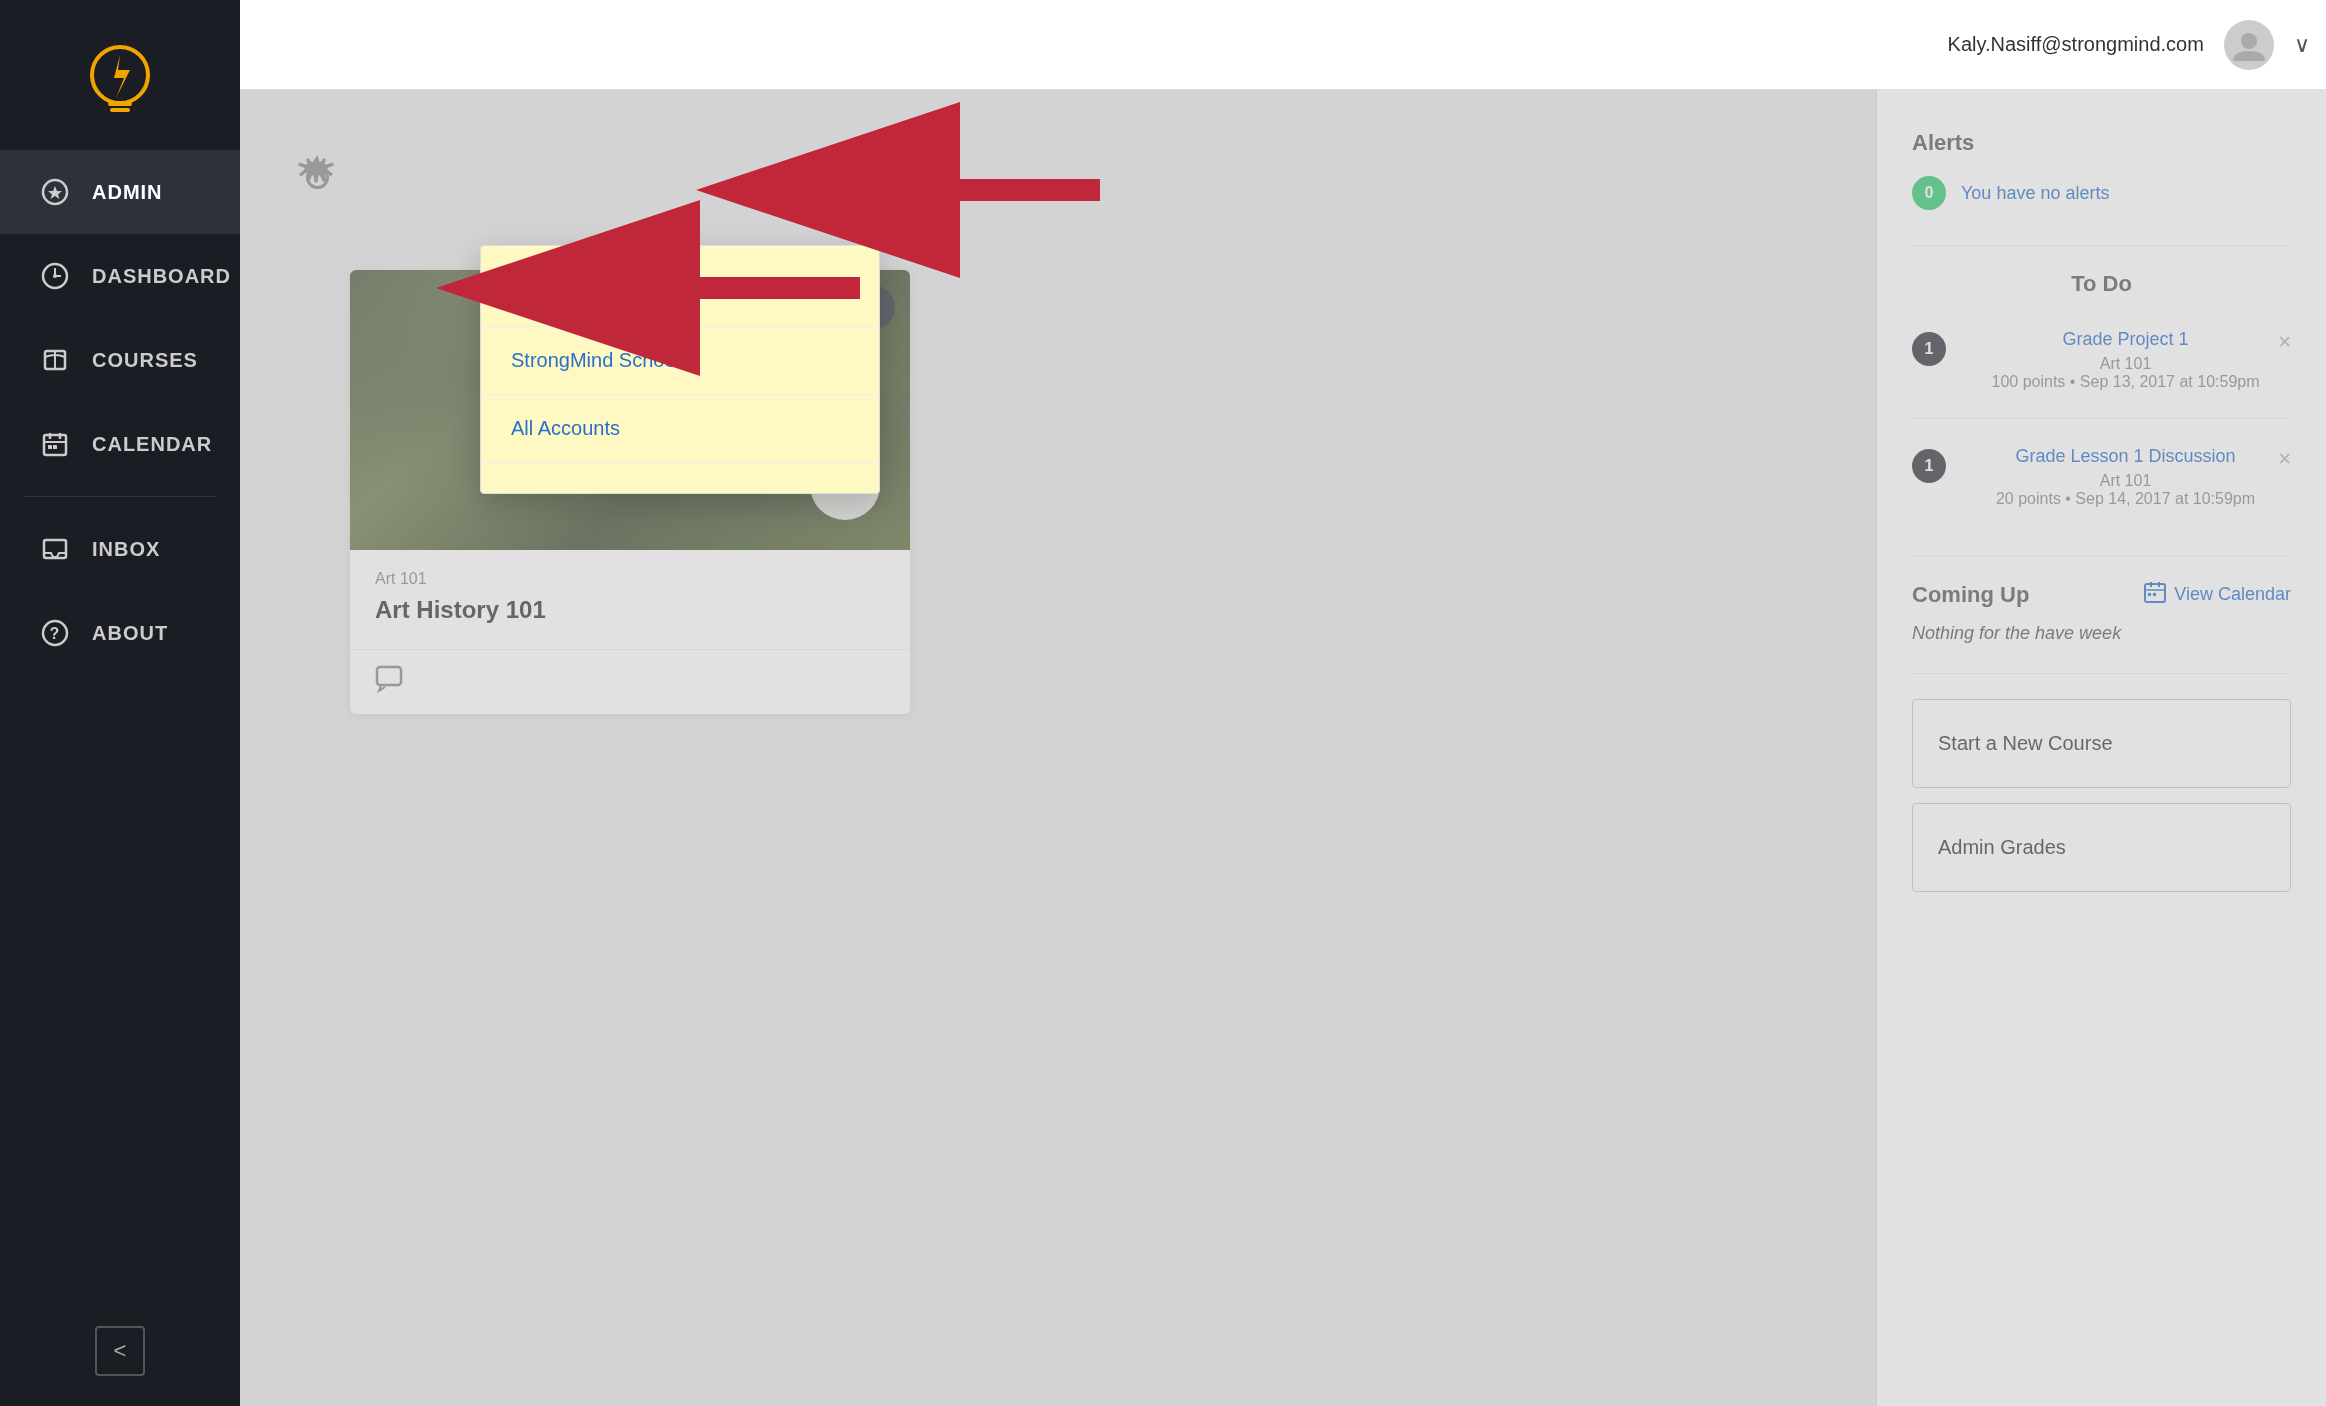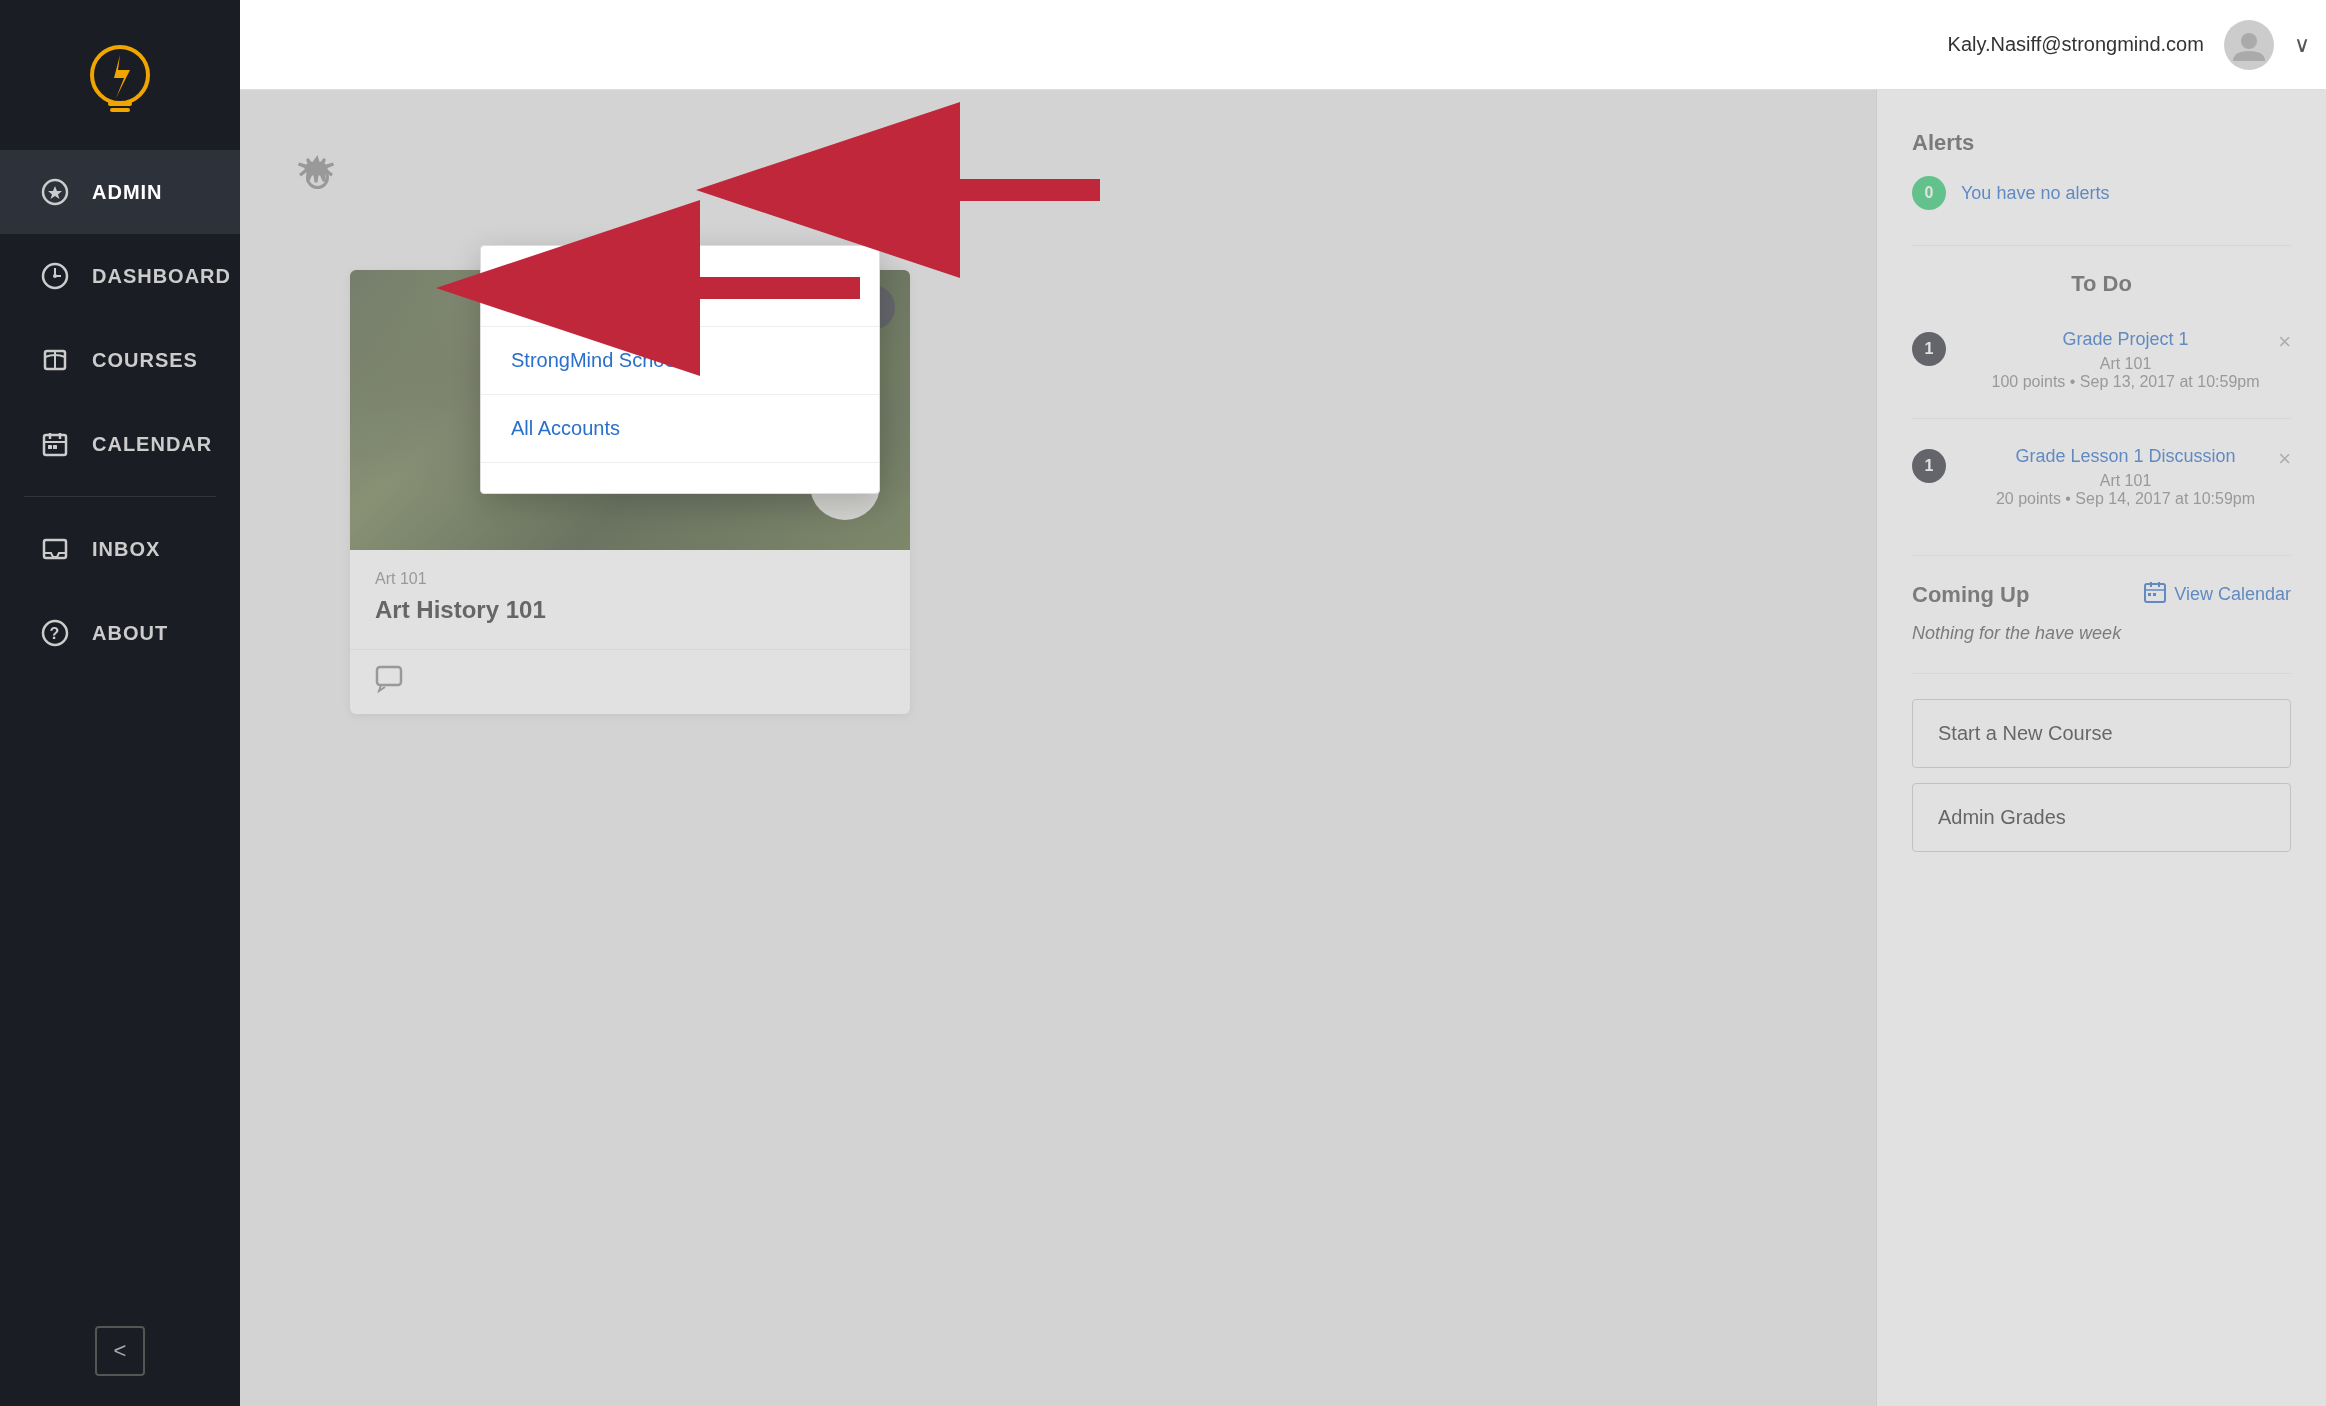--- a/index.html
+++ b/index.html
@@ -65,21 +65,21 @@
       cursor: pointer;
       display: flex; align-items: center; justify-content: center;
     }
 
     
     .admin-dropdown {
       position: absolute;
       left: 240px;
       top: 155px;
       width: 400px;
-      background: #ffffff;
+      background: #fef9c3;
       border: 1px solid #ddd;
       border-radius: 4px;
       box-shadow: 0 8px 30px rgba(0,0,0,0.18);
       z-index: 100;
       padding-bottom: 30px;
     }
     .admin-dropdown-header {
       display: flex;
       justify-content: space-between;
       align-items: center;
@@ -280,21 +280,21 @@
     
     .coming-up-section { margin-bottom: 29px; }
     .coming-up-header { display: flex; align-items: center; justify-content: space-between; margin-bottom: 10px; }
     .view-calendar-link { display: flex; align-items: center; gap: 8px; font-size: 18px; color: #2a6fcc; cursor: pointer; }
     .calendar-icon-small { font-size: 20px; }
     .nothing-text { font-size: 18px; color: #555; font-style: italic; }
 
     
     .action-btn {
       width: 100%;
-      padding: 22px 25px;
+      padding: 32px 25px;
       border: 1px solid #ccc;
       border-radius: 4px;
       background: #fff;
       font-size: 20px;
       color: #333;
       cursor: pointer;
       text-align: left;
       margin-bottom: 15px;
       display: block;
     }

